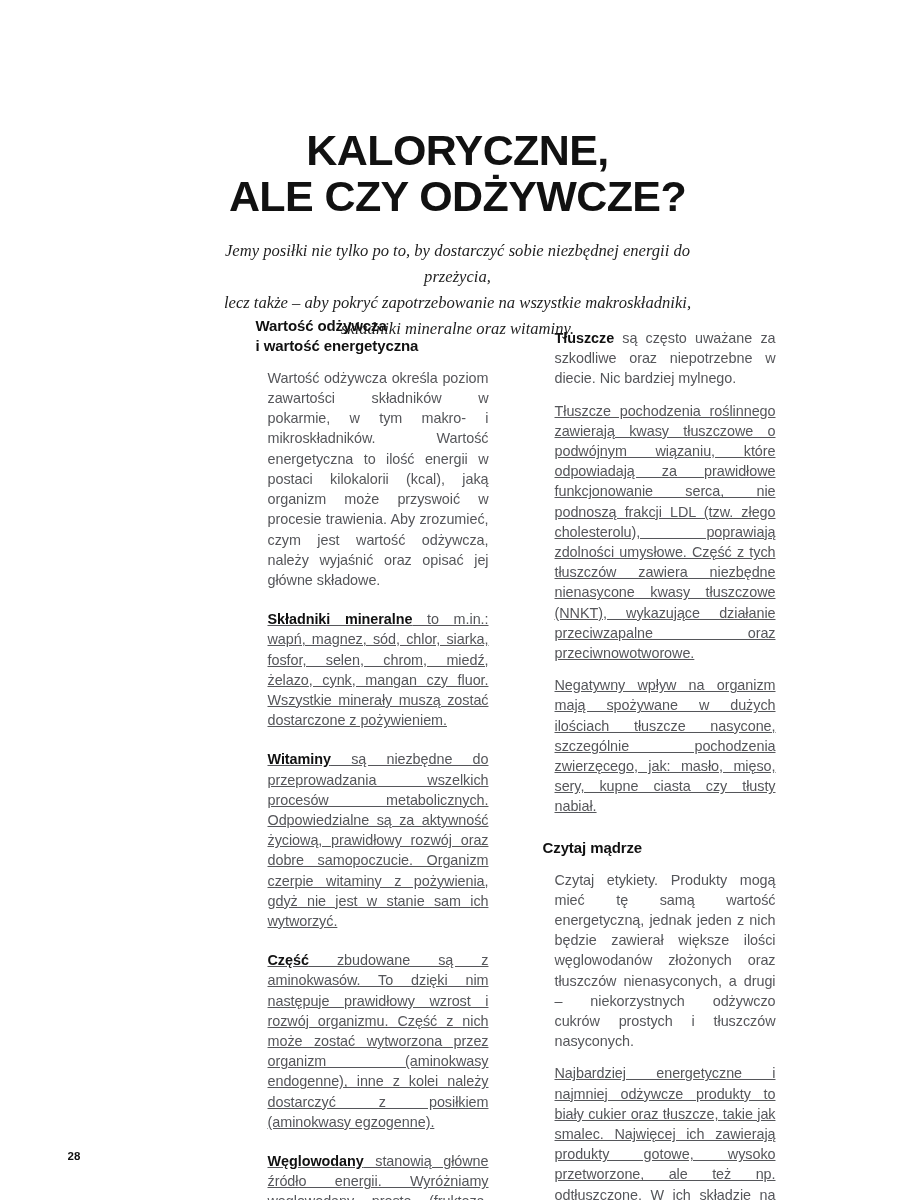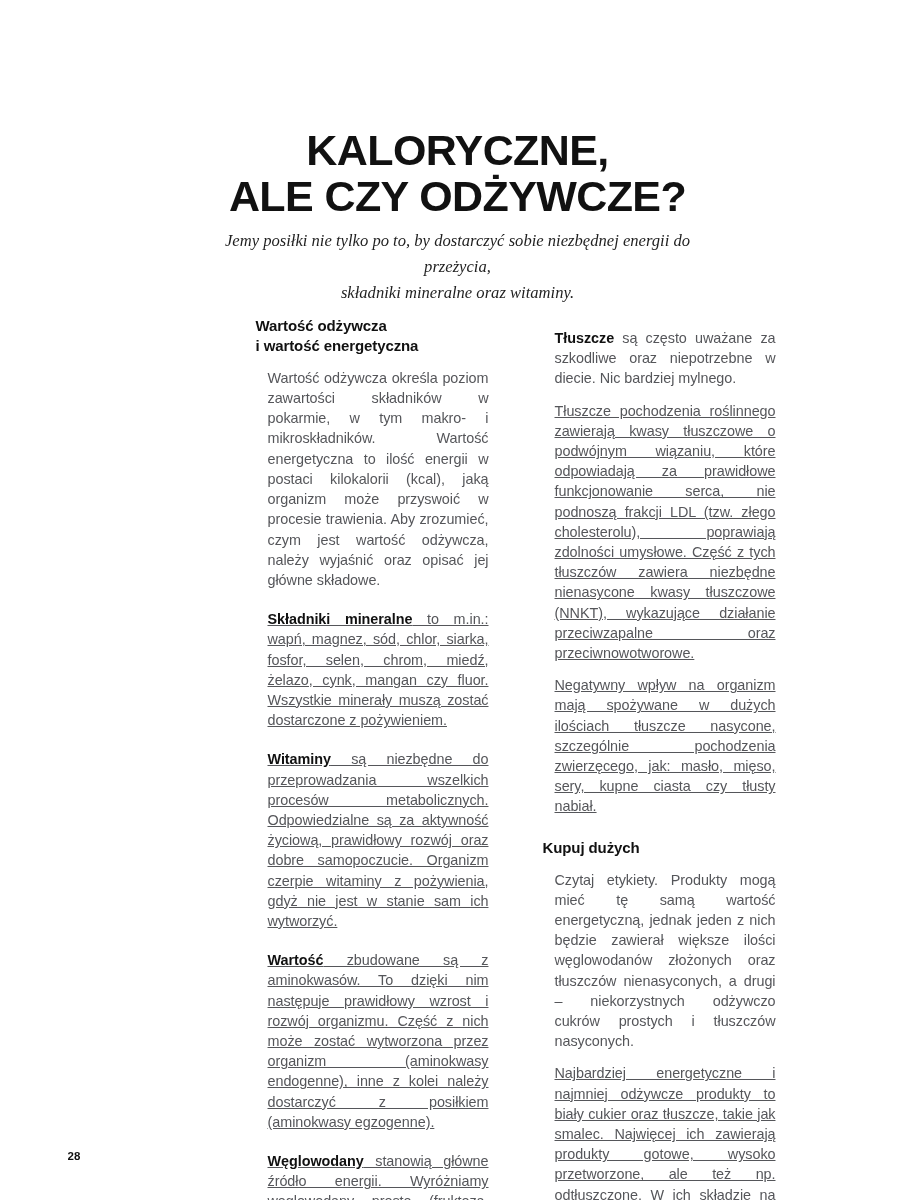--- a/index.html
+++ b/index.html
@@ -43,21 +43,21 @@
   .doc-title .line {
     display: block;
     white-space: nowrap;
   }
 
   
   .subtitle {
     position: absolute;
     left: 140px;
     right: 140px;
-    top: 228px;
+    top: 238px;
     text-align: center;
     font-family: "Liberation Serif", serif;
     font-style: italic;
     font-size: 16.6px;
     line-height: 1.56;
     color: #1f1f1f;
   }
   .subtitle .line {
     display: block;
   }
@@ -142,53 +142,54 @@
 
   <div class="title-block">
     <h1 class="doc-title">
       <span class="line">KALORYCZNE,</span>
       <span class="line">ALE CZY ODŻYWCZE?</span>
     </h1>
   </div>
 
   <div class="subtitle">
     <span class="line">Jemy posiłki nie tylko po to, by dostarczyć sobie niezbędnej energii do przeżycia,</span>
+    <span class="line">lecz także – aby pokryć zapotrzebowanie na wszystkie makroskładniki,</span>
     <span class="line">składniki mineralne oraz witaminy.</span>
   </div>
 
   <div class="columns">
 
     <div class="column">
 
       <h2 class="sec-heading">
         <span class="line">Wartość odżywcza</span>
         <span class="line">i wartość energetyczna</span>
       </h2>
 
       <p class="para"><span>Wartość odżywcza określa poziom zawartości składników w pokarmie, w tym makro- i mikroskładników. Wartość energetyczna to ilość energii w postaci kilokalorii (kcal), jaką organizm może przyswoić w procesie trawienia. Aby zrozumieć, czym jest wartość odżywcza, należy wyjaśnić oraz opisać jej główne składowe.</span></p>
 
       <p class="para gap"><span class="lead">Składniki mineralne</span><span> to m.in.: wapń, magnez, sód, chlor, siarka, fosfor, selen, chrom, miedź, żelazo, cynk, mangan czy fluor. Wszystkie minerały muszą zostać dostarczone z pożywieniem.</span></p>
 
       <p class="para gap"><span class="lead">Witaminy</span><span> są niezbędne do przeprowadzania wszelkich procesów metabolicznych. Odpowiedzialne są za aktywność życiową, prawidłowy rozwój oraz dobre samopoczucie. Organizm czerpie witaminy z pożywienia, gdyż nie jest w stanie sam ich wytworzyć.</span></p>
 
-      <p class="para gap"><span class="lead">Wartość</span><span> zbudowane są z aminokwasów. To dzięki nim następuje prawidłowy wzrost i rozwój organizmu. Część z nich może zostać wytworzona przez organizm (aminokwasy endogenne), inne z kolei należy dostarczyć z posiłkiem (aminokwasy egzogenne).</span></p>
+      <p class="para gap"><span class="lead">Część</span><span> zbudowane są z aminokwasów. To dzięki nim następuje prawidłowy wzrost i rozwój organizmu. Część z nich może zostać wytworzona przez organizm (aminokwasy endogenne), inne z kolei należy dostarczyć z posiłkiem (aminokwasy egzogenne).</span></p>
 
       <p class="para gap"><span class="lead">Węglowodany</span><span> stanowią główne źródło energii. Wyróżniamy węglowodany proste (fruktoza, laktoza, glukoza) oraz węglowodany złożone (np. skrobia). W codziennej racjonalnej diecie cukry proste powinny dostarczać nie więcej niż 10% energii.</span></p>
 
     </div>
 
     <div class="column">
 
       <p class="para"><span class="lead">Tłuszcze</span><span> są często uważane za szkodliwe oraz niepotrzebne w diecie. Nic bardziej mylnego.</span></p>
 
       <p class="para"><span>Tłuszcze pochodzenia roślinnego zawierają kwasy tłuszczowe o podwójnym wiązaniu, które odpowiadają za prawidłowe funkcjonowanie serca, nie podnoszą frakcji LDL (tzw. złego cholesterolu), poprawiają zdolności umysłowe. Część z tych tłuszczów zawiera niezbędne nienasycone kwasy tłuszczowe (NNKT), wykazujące działanie przeciwzapalne oraz przeciwnowotworowe.</span></p>
 
       <p class="para"><span>Negatywny wpływ na organizm mają spożywane w dużych ilościach tłuszcze nasycone, szczególnie pochodzenia zwierzęcego, jak: masło, mięso, sery, kupne ciasta czy tłusty nabiał.</span></p>
 
-      <h2 class="sec-heading spaced">Kupuj dużych</h2>
+      <h2 class="sec-heading spaced">Czytaj mądrze</h2>
 
       <p class="para"><span>Czytaj etykiety. Produkty mogą mieć tę samą wartość energetyczną, jednak jeden z nich będzie zawierał większe ilości węglowodanów złożonych oraz tłuszczów nienasyconych, a drugi – niekorzystnych odżywczo cukrów prostych i tłuszczów nasyconych.</span></p>
 
       <p class="para"><span>Najbardziej energetyczne i najmniej odżywcze produkty to biały cukier oraz tłuszcze, takie jak smalec. Najwięcej ich zawierają produkty gotowe, wysoko przetworzone, ale też np. odtłuszczone. W ich składzie na pierwszym miejscu często jest cukier, następnie mąka pszenna, syrop glukozowy bądź glukozowo-fruktozowy, szkodliwy utwardzony tłuszcz roślinny, skrobia ziemniaczana oraz sól.</span></p>
 
     </div>
 
   </div>
 
   <div class="page-number">28</div>

